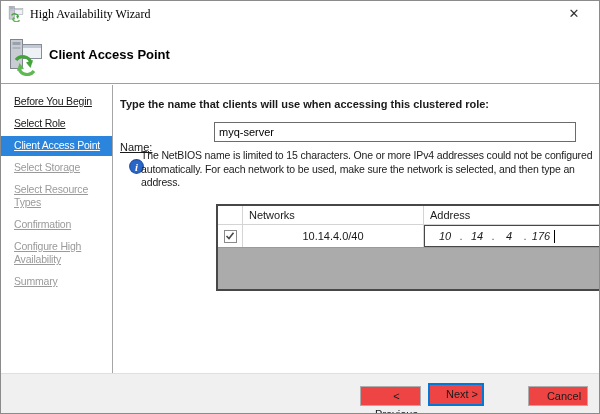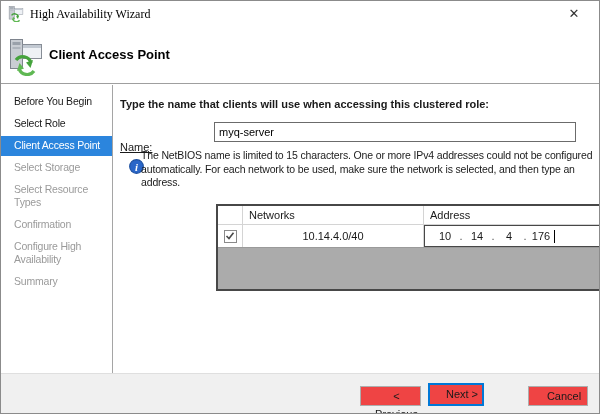--- a/index.html
+++ b/index.html
@@ -13,21 +13,21 @@
   .titlebar { position:absolute; left:0; top:0; width:100%; height:26px; background:#ffffff; display:flex; align-items:center;font-family:Liberation Serif, serif; }
   .titlebar-icon { width:16px; height:16px; margin-left:7px; flex:0 0 auto; }
   .titlebar-text { margin-left:6px; font-size:12px; color:#000; }
   .close-btn { position:absolute; right:8px; top:0; width:34px; height:26px; display:flex; align-items:center; justify-content:center; font-size:13px; color:#333; cursor:default; }
   
   .header { position:absolute; left:0; top:26px; width:100%; height:57px; background:#ffffff; border-bottom:1px solid #9f9f9f; }
   .header-icon { position:absolute; left:8px; top:11px; width:34px; height:38px; }
   .header-title { position:absolute; left:48px; top:20px; font-size:13px; font-weight:bold; color:#000; }
   
   .sidebar { position:absolute; left:0; top:84px; width:112px; height:288px; background:#ffffff; border-right:1px solid #a5a5a5; padding-top:7px; }
-  .nav-item { padding:3px 6px 4px 13px; font-size:10.5px; letter-spacing:-0.2px; line-height:13px; margin-bottom:2px; color:#1a1a1a; cursor:default; }
+  .nav-item { padding:3px 6px 4px 13px; font-size:10.5px; letter-spacing:-0.2px; line-height:13px; margin-bottom:2px; color:#1a1a1a; cursor:default;text-decoration:underline; }
   .nav-item.disabled { color:#9a9a9a; }
   .nav-item.selected { background:#2b85dd; color:#ffffff; }
   
   .instruction { position:absolute; left:119px; top:97px; white-space:nowrap;font-weight:bold; }
   .name-label { position:absolute; left:119px; top:140px;text-decoration:underline; }
   .name-input {
     position:absolute; left:213px; top:121px; width:362px; height:20px;
     border:1px solid #6b6b6b; background:#fff; font-family:Liberation Sans, sans-serif;
     font-size:11px; color:#000; padding:0 0 0 4px; outline:none;
   }
@@ -39,21 +39,21 @@
   .thead { display:flex; height:19px; background:#ffffff; border-bottom:1px solid #d4d4d4; align-items:center; flex:0 0 auto; }
   .th-check { width:25px; height:100%; border-right:1px solid #d4d4d4; }
   .th-networks { width:181px; height:100%; border-right:1px solid #d4d4d4; padding-left:6px; line-height:18px; }
   .th-address { flex:1; height:100%; padding-left:6px; line-height:18px; }
   .trow { display:flex; height:23px; background:#ffffff; flex:0 0 auto; border-bottom:1px solid #9a9a9a; }
   .td-check { width:25px; border-right:1px solid #d4d4d4; display:flex; align-items:center; justify-content:center; }
   .checkbox { width:13px; height:13px; border:1px solid #8a8a8a; background:#fff; display:flex; align-items:center; justify-content:center; }
   .td-network { width:181px; border-right:1px solid #d4d4d4; text-align:center; line-height:22px; }
   .td-address { flex:1; position:relative; }
   .ip-input { position:absolute; left:0; top:0; right:0; bottom:0; border:1px solid #474747; background:#fff; display:flex; align-items:center; padding-left:8px; }
-  .octet { width:24px; text-align:center; }
+  .octet { width:24px; text-align:center;font-style:italic; }
   .ip-dot { width:8px; text-align:center; color:#555; }
   .caret { width:1px; height:13px; background:#000; margin-left:1px; }
   .table-empty { flex:1; background:#ababab; }
   
   .footer { position:absolute; left:0; top:372px; width:100%; height:42px; background:#f0f0f0; border-top:1px solid #dfdfdf; }
   .btn {
     position:absolute; height:20px; background:#ef4444; border:1px solid #adadad;
     font-family:"Liberation Sans", sans-serif; font-size:11px; color:#1a1a1a; text-align:center; line-height:18px; cursor:default;padding-left:12px;
   }
   .btn-previous { left:359px; top:12px; width:61px; }

